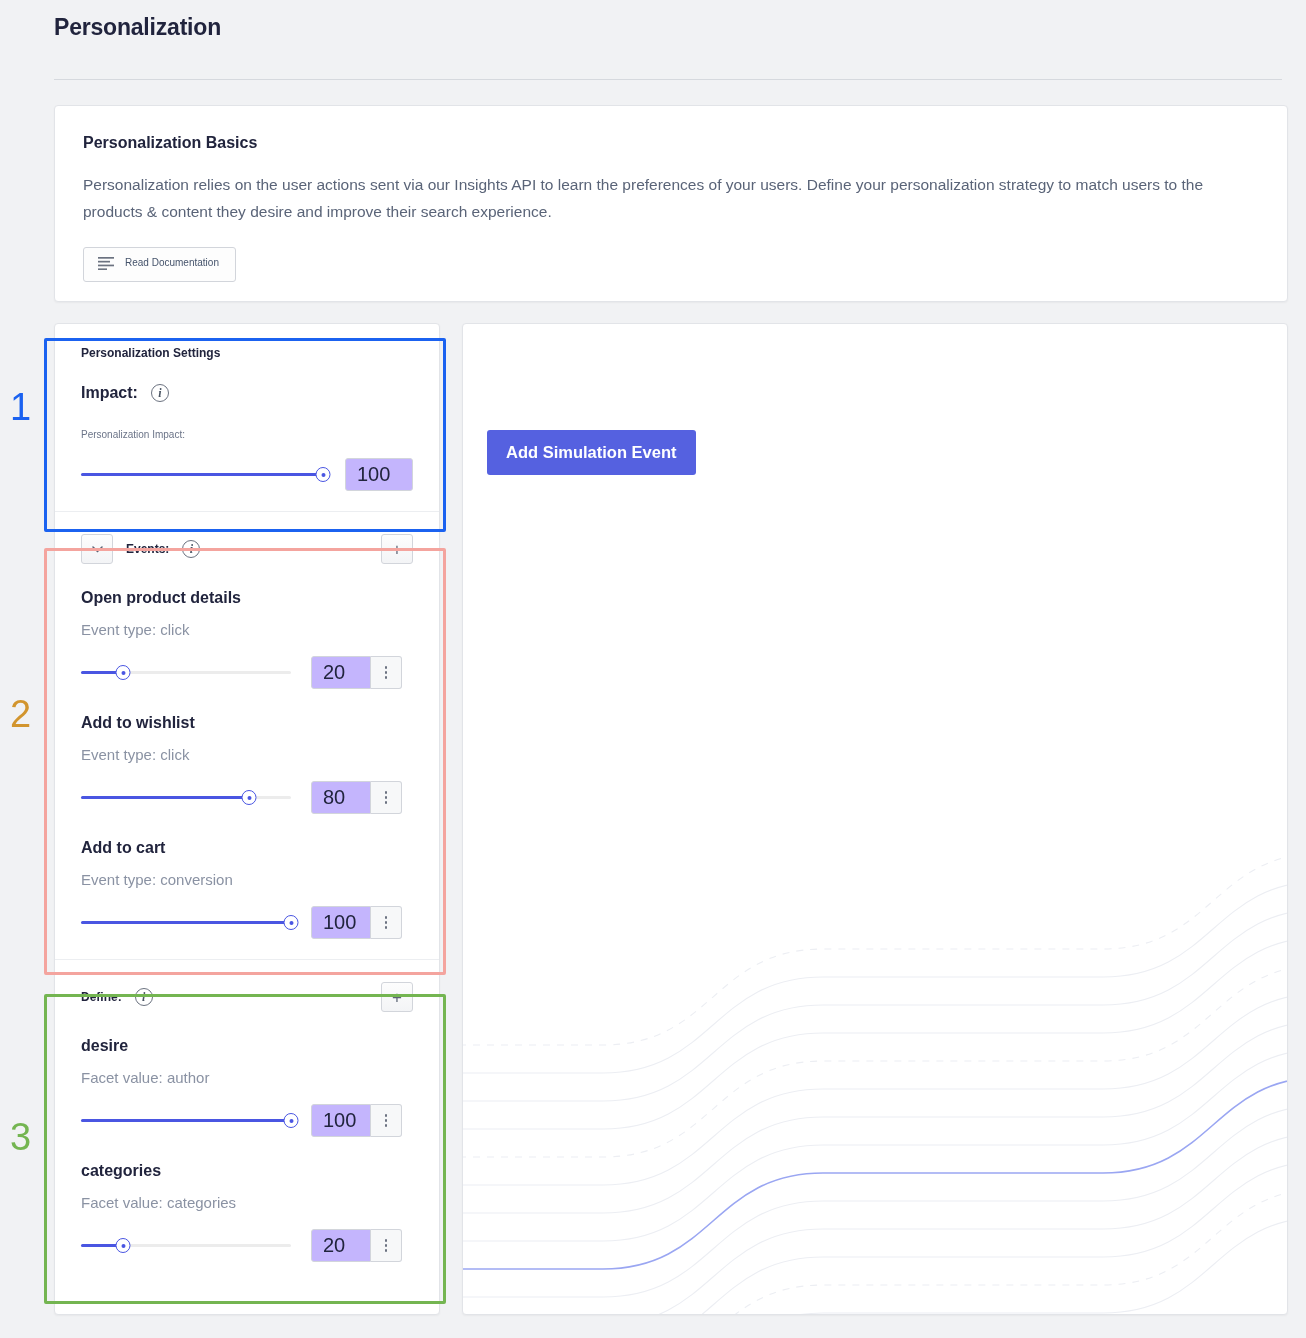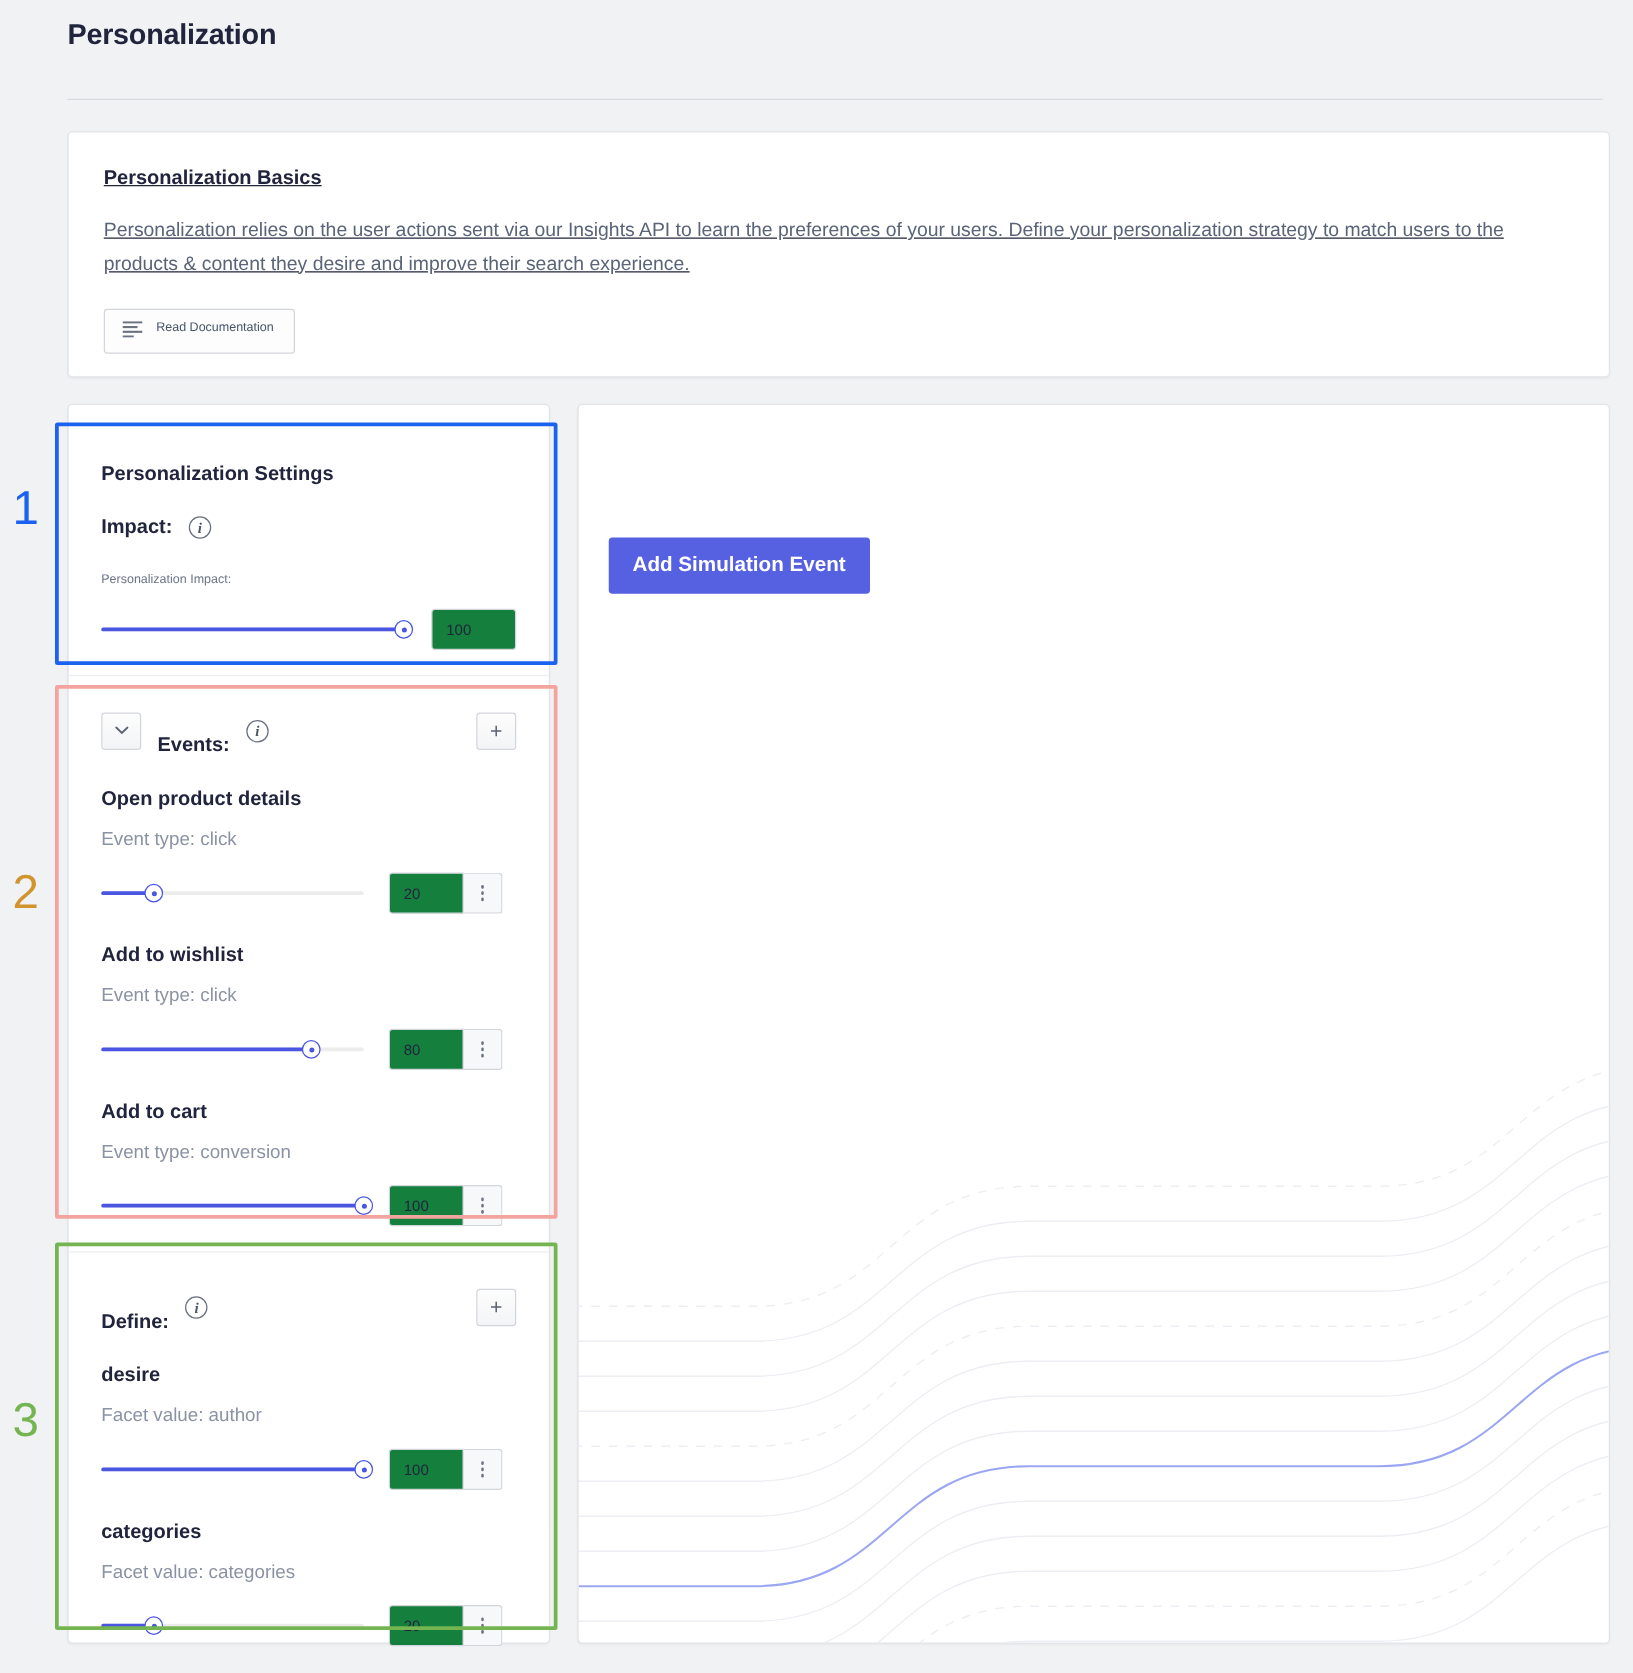--- a/index.html
+++ b/index.html
@@ -40,21 +40,20 @@
   }
 
   
   .basics-card {
     position: absolute;
     left: 54px;
     top: 105px;
     width: 1234px;
     height: 197px;
     padding: 28px 28px;
-    text-decoration: underline;
   }
   .basics-title {
     font-size: 16px;
     font-weight: bold;
     color: #21243d;
     margin-bottom: 20px;
   }
   .basics-text {
     font-size: 15.5px;
     line-height: 1.72;
@@ -93,24 +92,23 @@
     overflow: hidden;
   }
 
   
   .sec {
     padding: 22px 26px 20px 26px;
   }
   .sec + .sec { border-top: 1px solid #eceef1; }
 
   .sec-title {
-    font-size: 16px;
-    font-weight: bold;
-    color: #21243d;
-    margin-top: 25px;
+    font-size: 12px;
+    font-weight: bold;
+    color: #21243d;
   }
   .sub-label {
     display: flex;
     align-items: center;
     gap: 13px;
     font-size: 16px;
     font-weight: bold;
     color: #21243d;
     margin-top: 24px;
   }
@@ -179,26 +177,26 @@
   .slider .thumb::after {
     content: "";
     width: 4px; height: 4px;
     border-radius: 50%;
     background: #4a56e2;
   }
 
   .num-box {
     border: 1px solid #d2d5db;
     border-radius: 3px;
-    background: #15803d;
+    background: #c4b5fd;
     height: 33px;
     display: flex;
     align-items: center;
     padding: 0 11px;
-    font-size: 12px;
+    font-size: 20px;
     color: #21243d;
     font-family: "Liberation Sans", sans-serif;
   }
 
   .kebab-btn {
     width: 31px;
     height: 33px;
     border: 1px solid #d2d5db;
     border-left: none;
     border-radius: 0 3px 3px 0;

